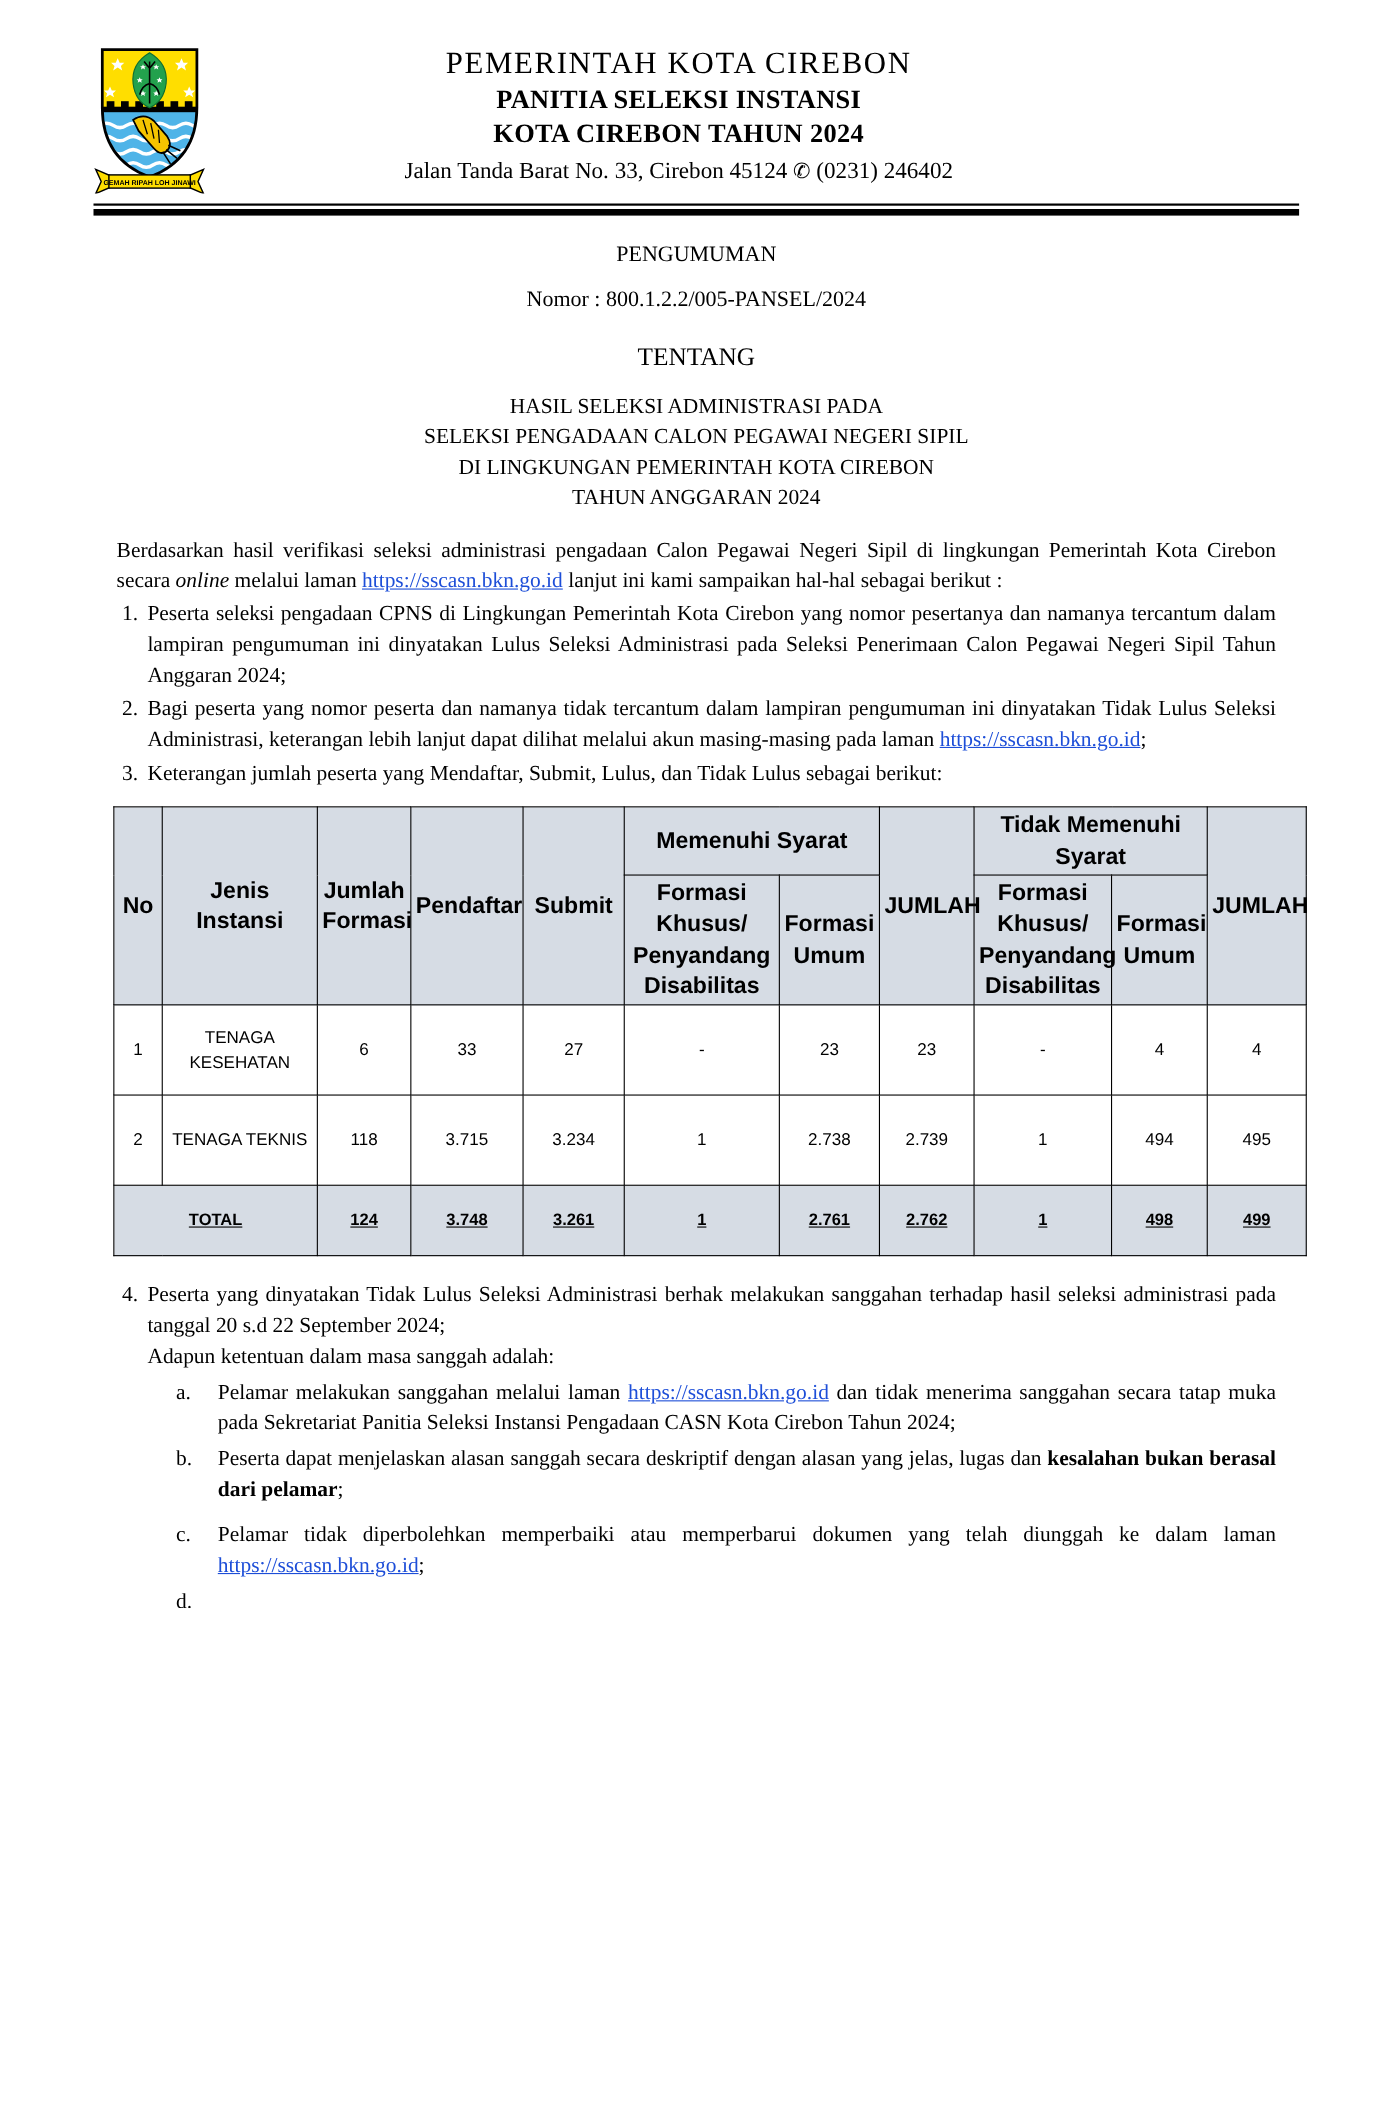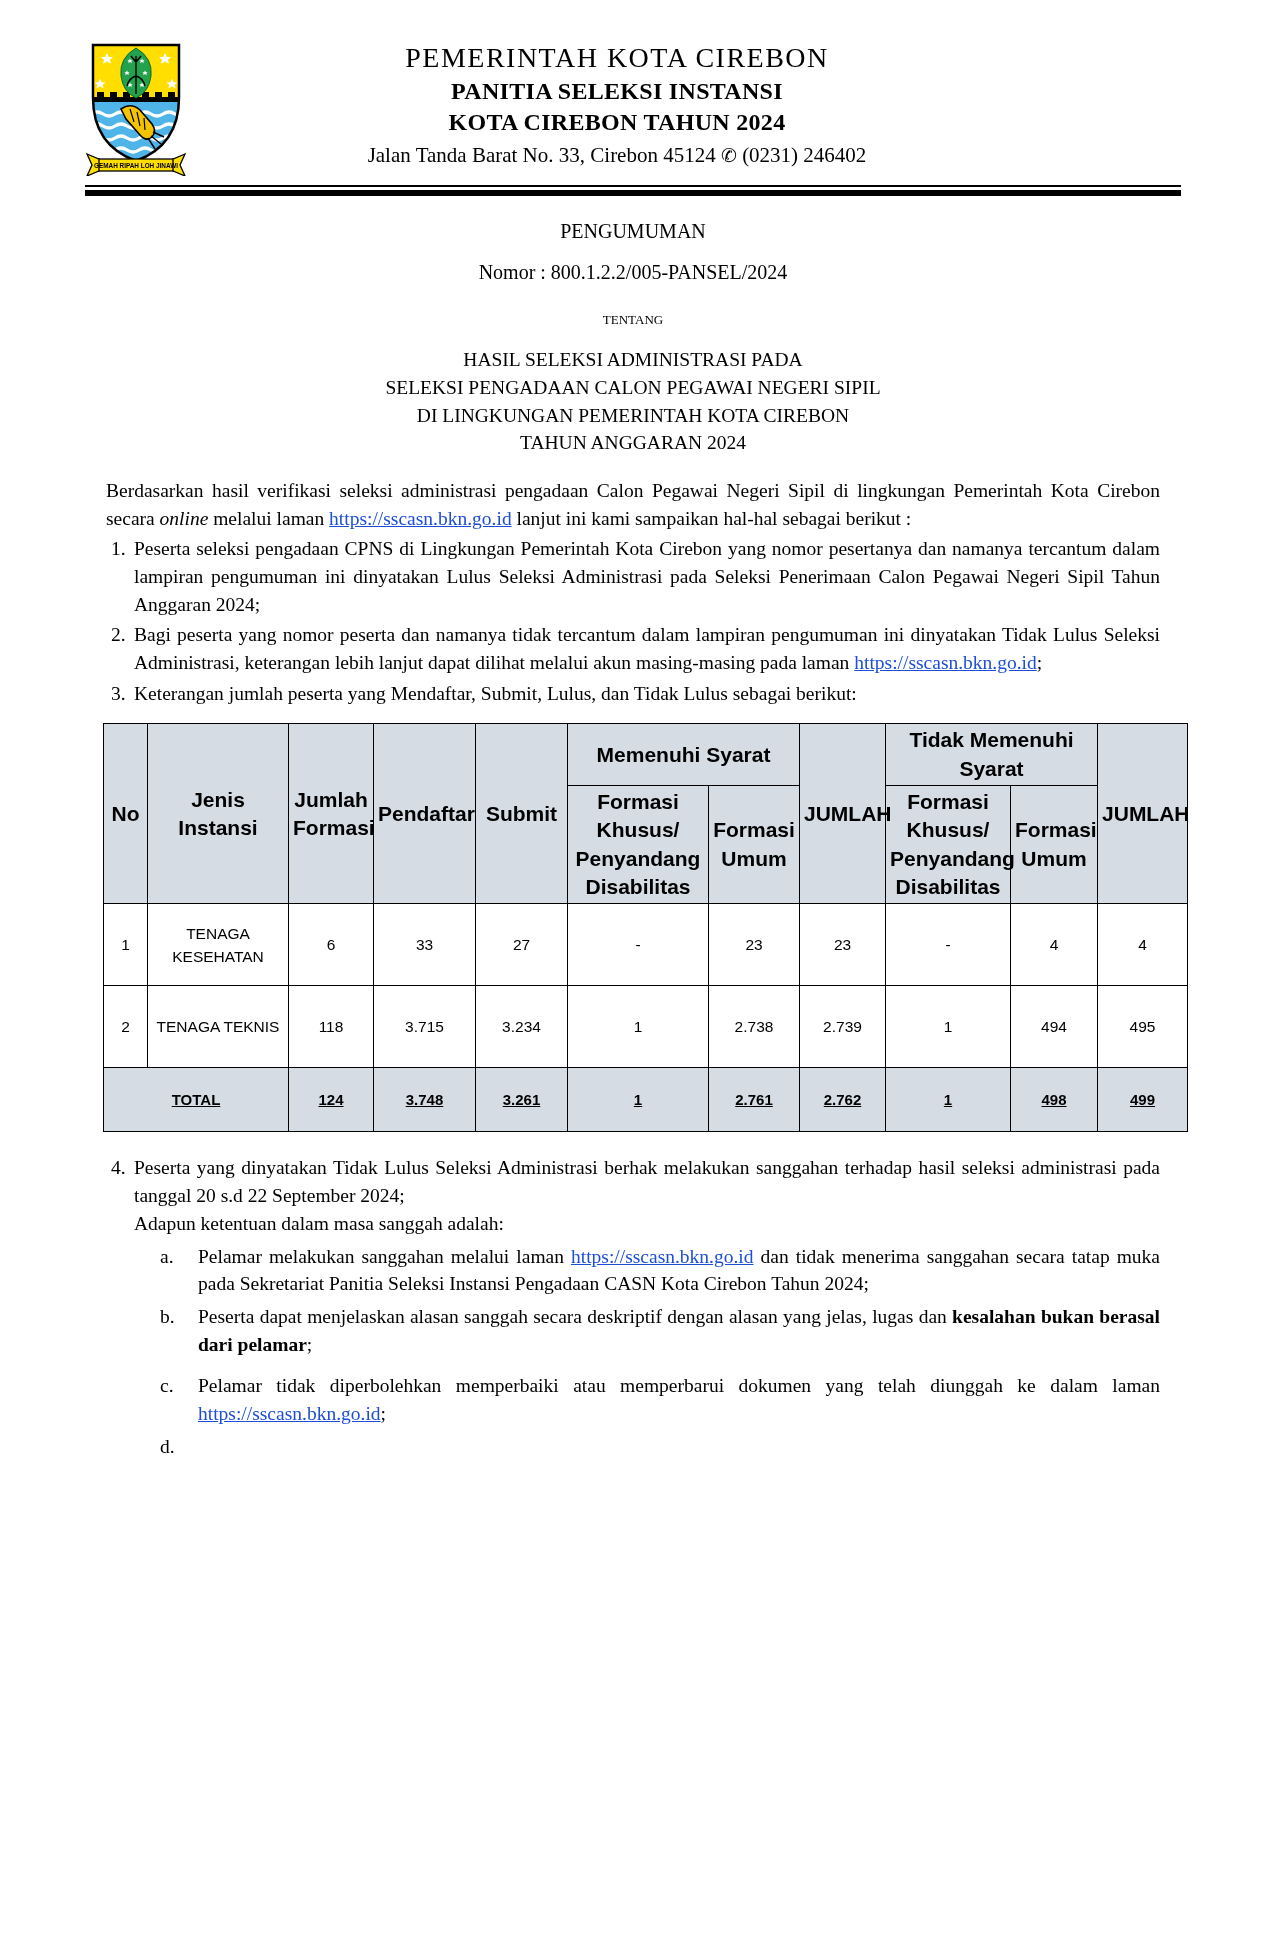--- a/index.html
+++ b/index.html
@@ -17,21 +17,21 @@
   .lh-addr{font-size:21px;margin-top:5px;}
   .phone-glyph{font-family:"DejaVu Sans",sans-serif;font-size:19px;}
   .rule{margin:16px 85px 0 85px;}
   .rule-thin{height:3px;border-top:2.5px solid #000;}
   .rule-thick{height:6px;background:#000;}
   
   main{padding:0 106px;}
   .center{text-align:center;}
   .doc-type{font-size:20px;margin:24px 0 0 0;}
   .doc-num{font-size:20px;margin:18px 0 0 0;}
-  .about{font-size:13px;margin:28px 0 0 0;}
+  .about{font-size:23px;margin:28px 0 0 0;}
   .subject{font-size:19.5px;line-height:1.42;margin:18px 0 0 0;}
   .body-text{font-size:19.5px;line-height:1.42;text-align:justify;}
   .intro{margin:20px 0 0 0;}
   .li{position:relative;padding-left:28px;margin-top:3px;}
   .li .num{position:absolute;left:5px;top:0;}
   .sub{position:relative;padding-left:92px;margin-top:5px;}
   .sub .subnum{position:absolute;left:54px;top:0;}
   .gap{margin-top:14px;}
   a.doc-link{color:#1d4ed8;text-decoration:underline;cursor:pointer;}
   em.onl{font-style:italic;}

